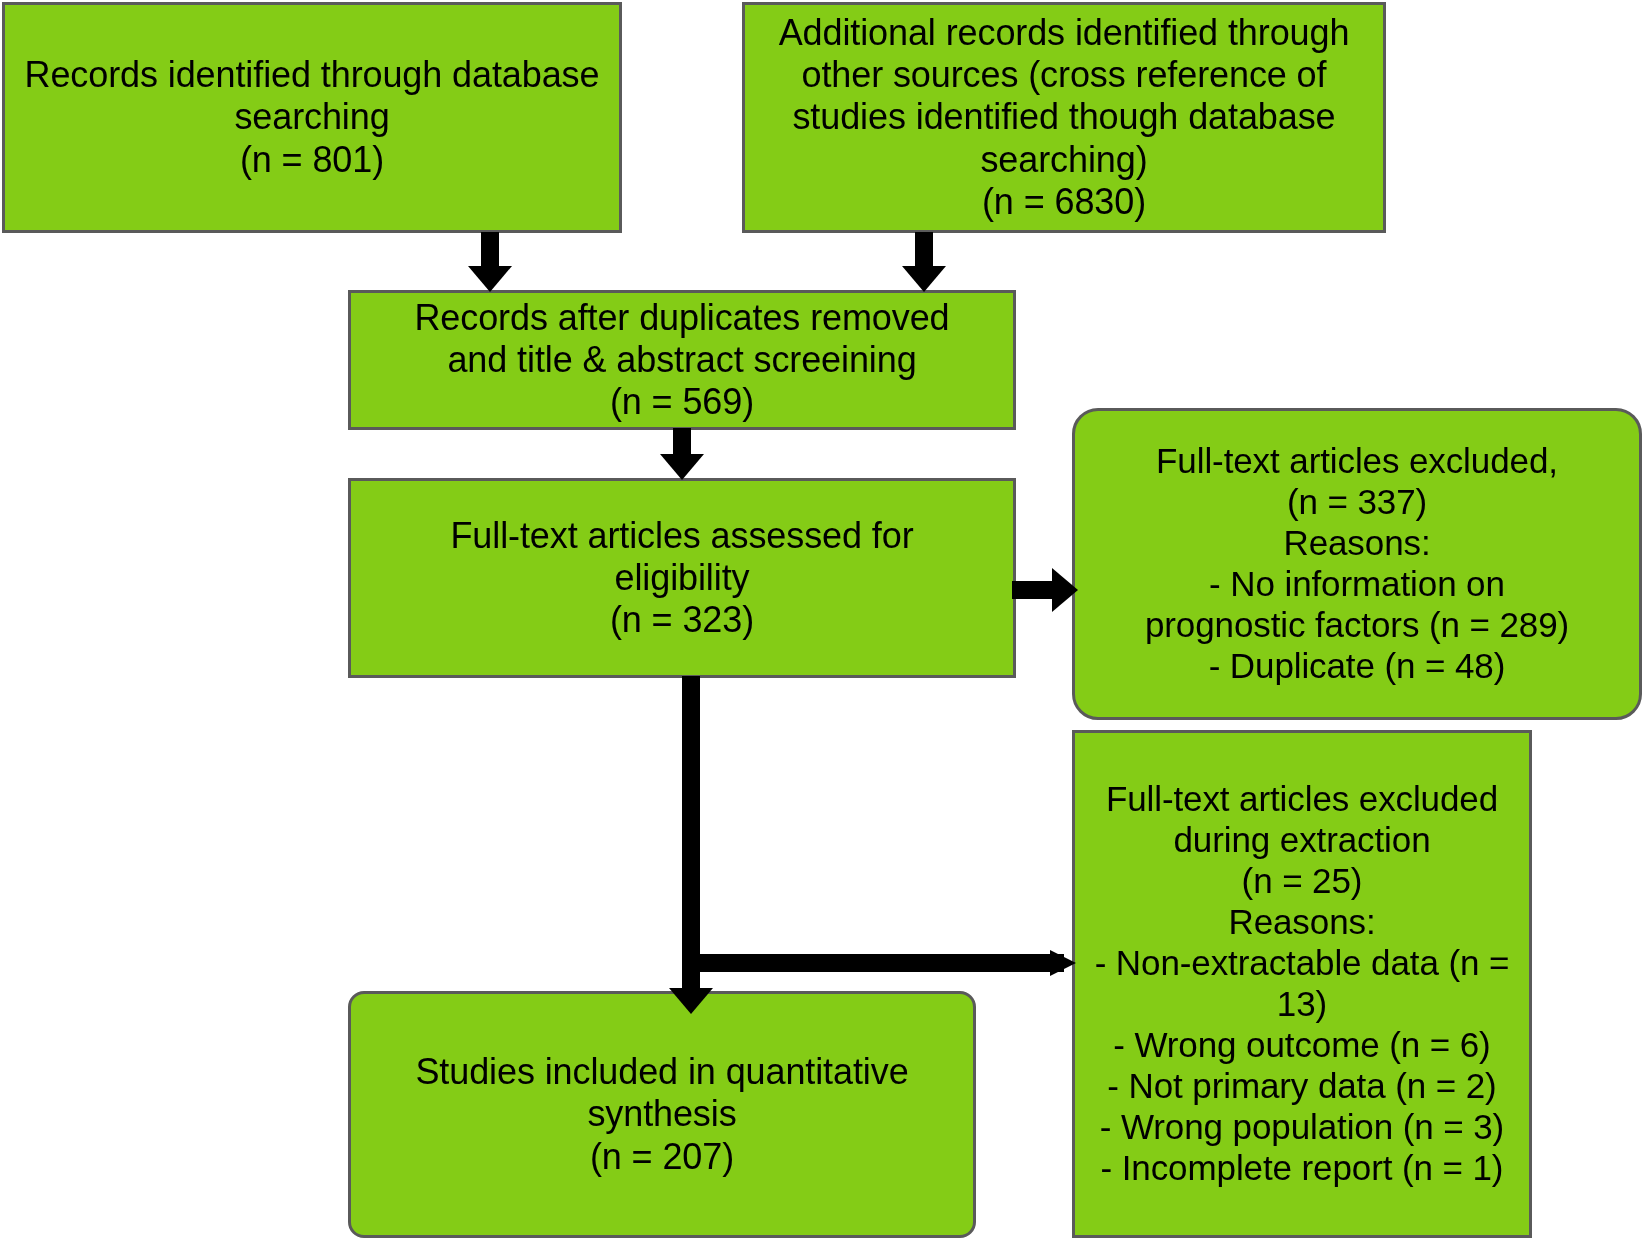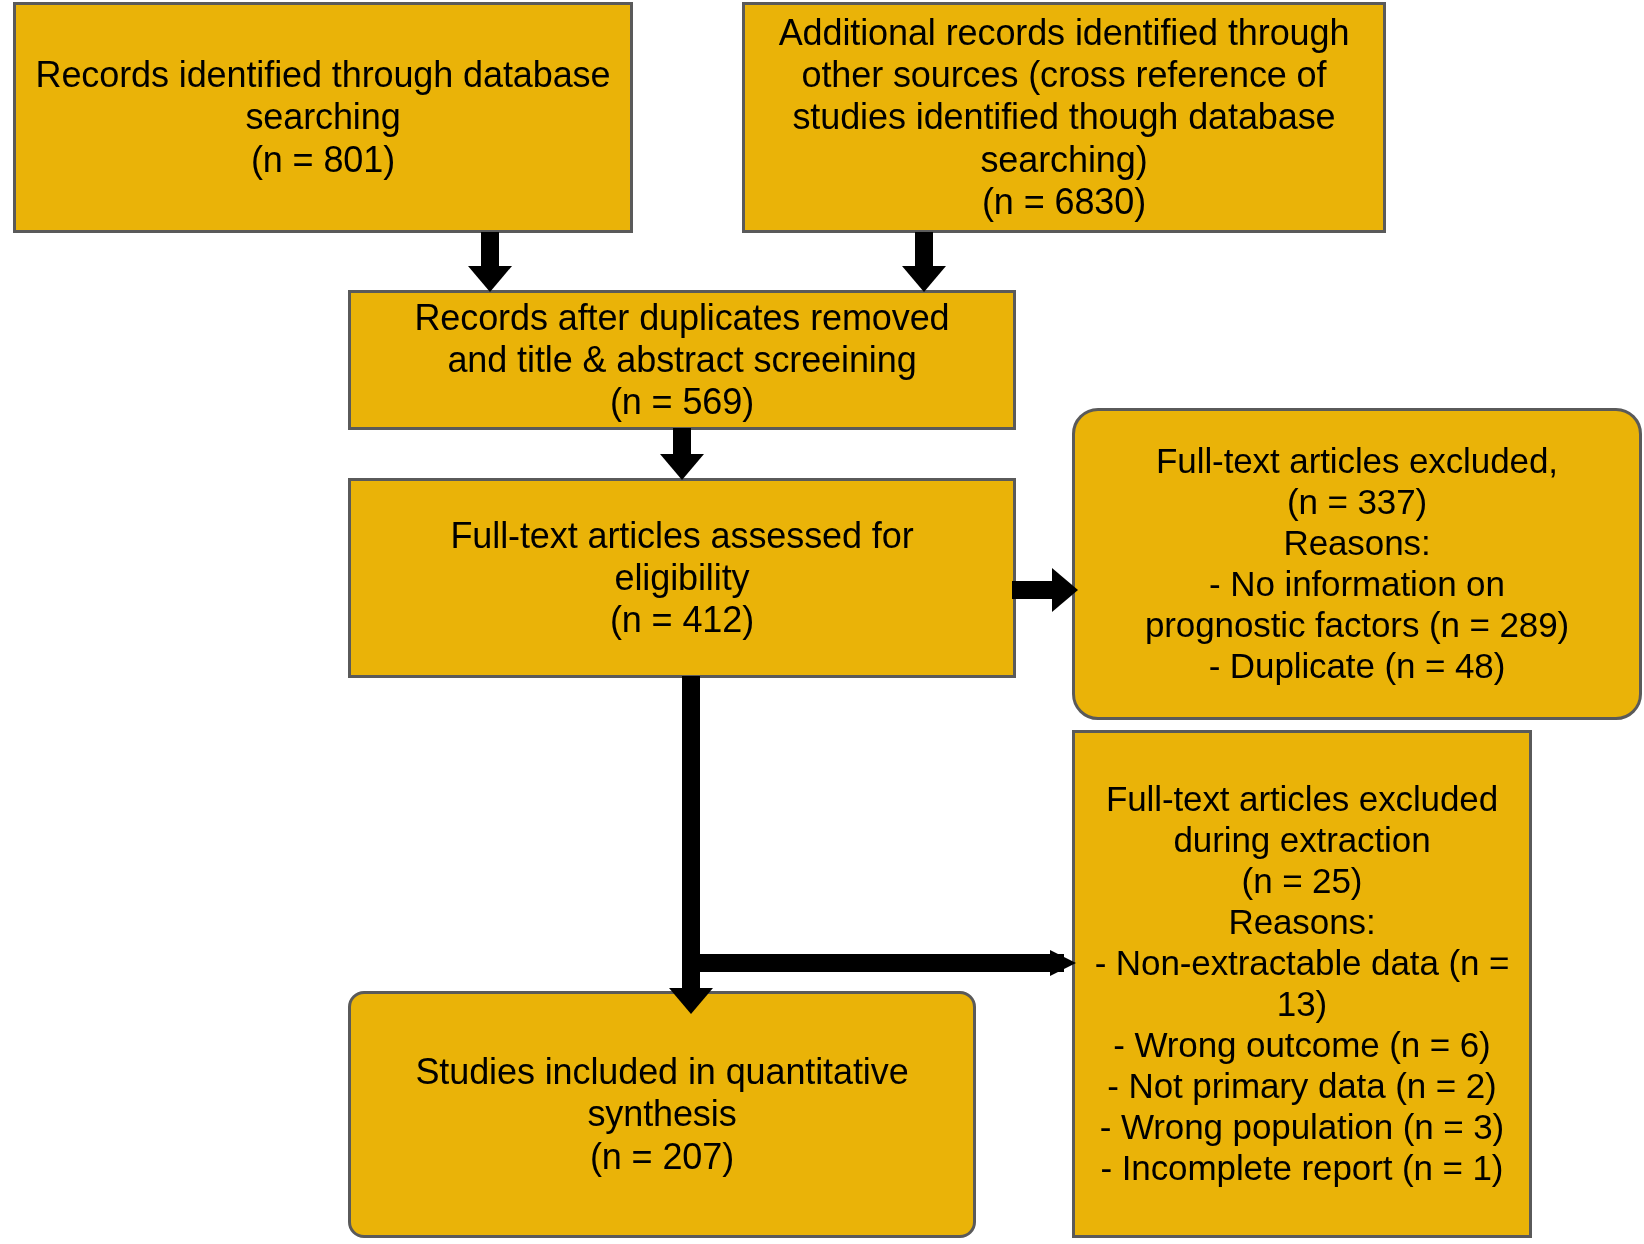--- a/index.html
+++ b/index.html
@@ -14,21 +14,21 @@
   #canvas {
     position: relative;
     width: 1644px;
     height: 1244px;
     background: #ffffff;
     overflow: hidden;
   }
   .box {
     position: absolute;
     box-sizing: border-box;
-    background: #eab308;
+    background: #84cc16;
     border: 3px solid #5a5a5a;
     display: flex;
     align-items: center;
     justify-content: center;
     text-align: center;
     color: #000000;
     font-size: 35px;
     line-height: 1.17;
     letter-spacing: -0.1px;
     white-space: pre-line;
@@ -40,37 +40,37 @@
   .arrow svg {
     display: block;
     overflow: visible;
   }
 </style>
 </head>
 <body>
 
 <div id="canvas">
 
-  <div class="box" style="left:2px; top:2px; width:620px; height:231px; font-size:36px;margin-left:11px;">Records identified through database
+  <div class="box" style="left:2px; top:2px; width:620px; height:231px; font-size:36px;">Records identified through database
 searching
 (n = 801)</div>
 
   <div class="box" style="left:742px; top:2px; width:644px; height:231px; font-size:36px;">Additional records identified through
 other sources (cross reference of
 studies identified though database
 searching)
 (n = 6830)</div>
 
   <div class="box" style="left:348px; top:290px; width:668px; height:140px; font-size:36px;">Records after duplicates removed
 and title &amp; abstract screeining
 (n = 569)</div>
 
   <div class="box" style="left:348px; top:478px; width:668px; height:200px; font-size:36px;">Full-text articles assessed for
 eligibility
-(n =  412)</div>
+(n =  323)</div>
 
   <div class="box" style="left:1072px; top:408px; width:570px; height:312px; font-size:35px;border-radius:26px;">Full-text articles excluded,
 (n = 337)
 Reasons:
 - No information on
 prognostic factors (n = 289)
 - Duplicate (n = 48)</div>
 
   <div class="box" style="left:1072px; top:730px; width:460px; height:508px; font-size:35px;">Full-text articles excluded
 during extraction

